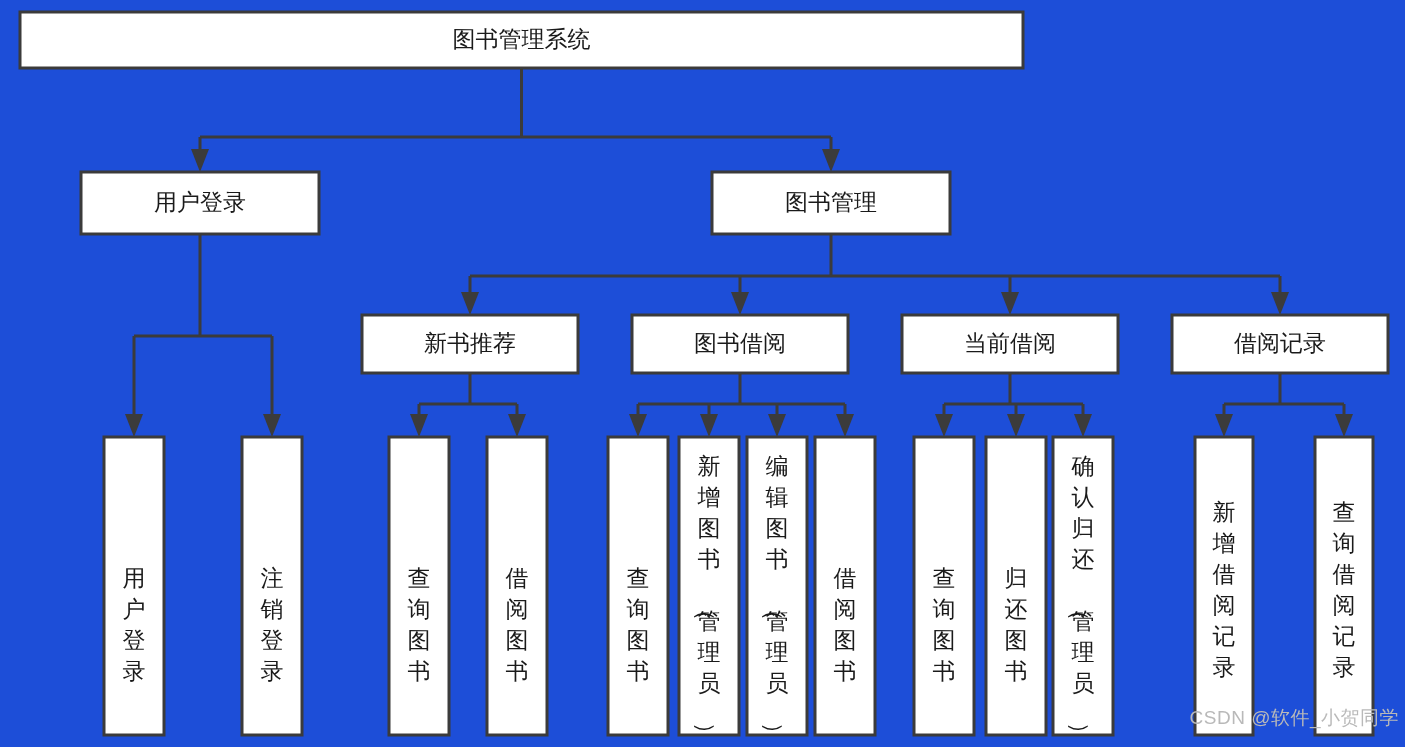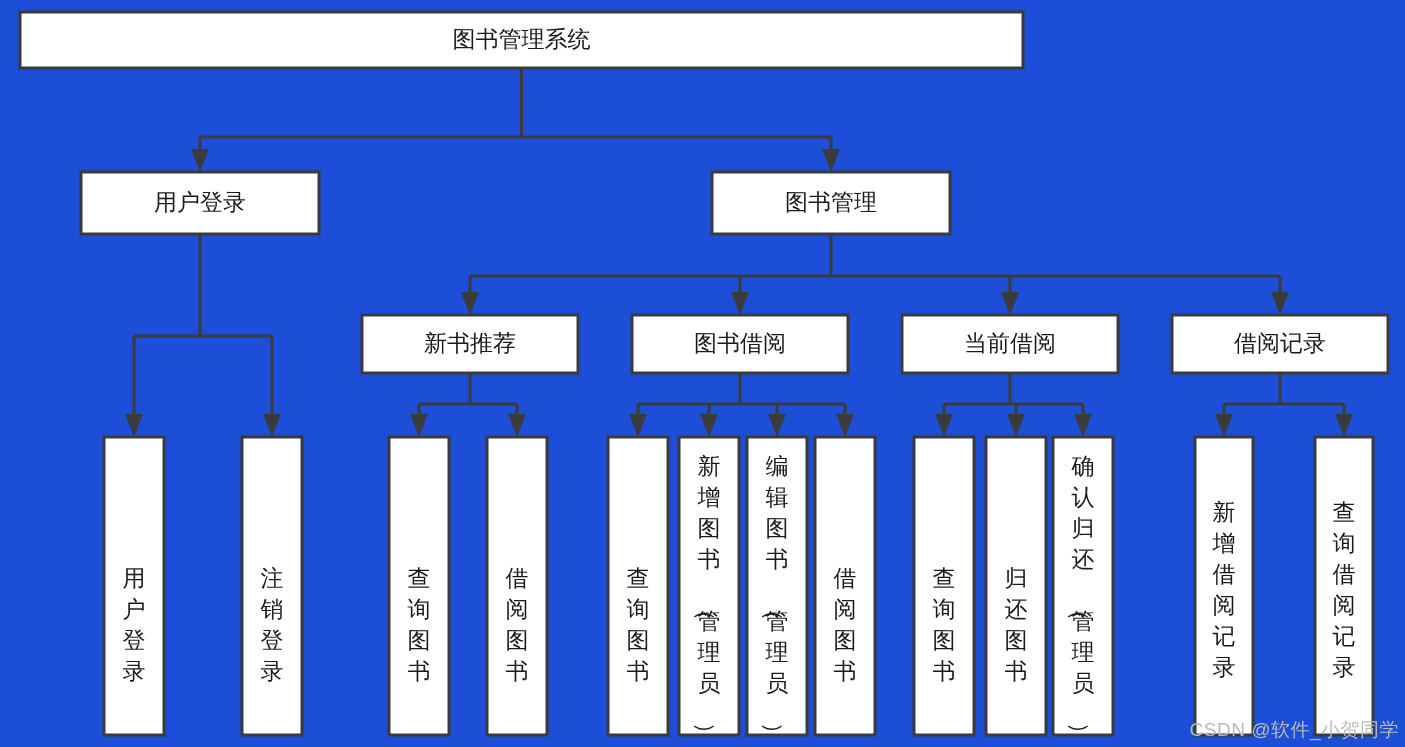--- a/index.html
+++ b/index.html
@@ -49,21 +49,21 @@
   }
   .node-label-v {
     font-family: "Liberation Sans", "DejaVu Sans", sans-serif;
     font-size: 23px;
     fill: #1a1a1a;
     text-anchor: middle;
   }
   .watermark-text {
     position: absolute;
     right: 6px;
-    bottom: 4px;
+    bottom: 16px;
     font-family: "Liberation Sans", "DejaVu Sans", sans-serif;
     font-size: 19px;
     color: #b9b9b9;
     white-space: nowrap;
     letter-spacing: 0.5px;
     pointer-events: none;
   }
 </style>
 </head>
 <body>

